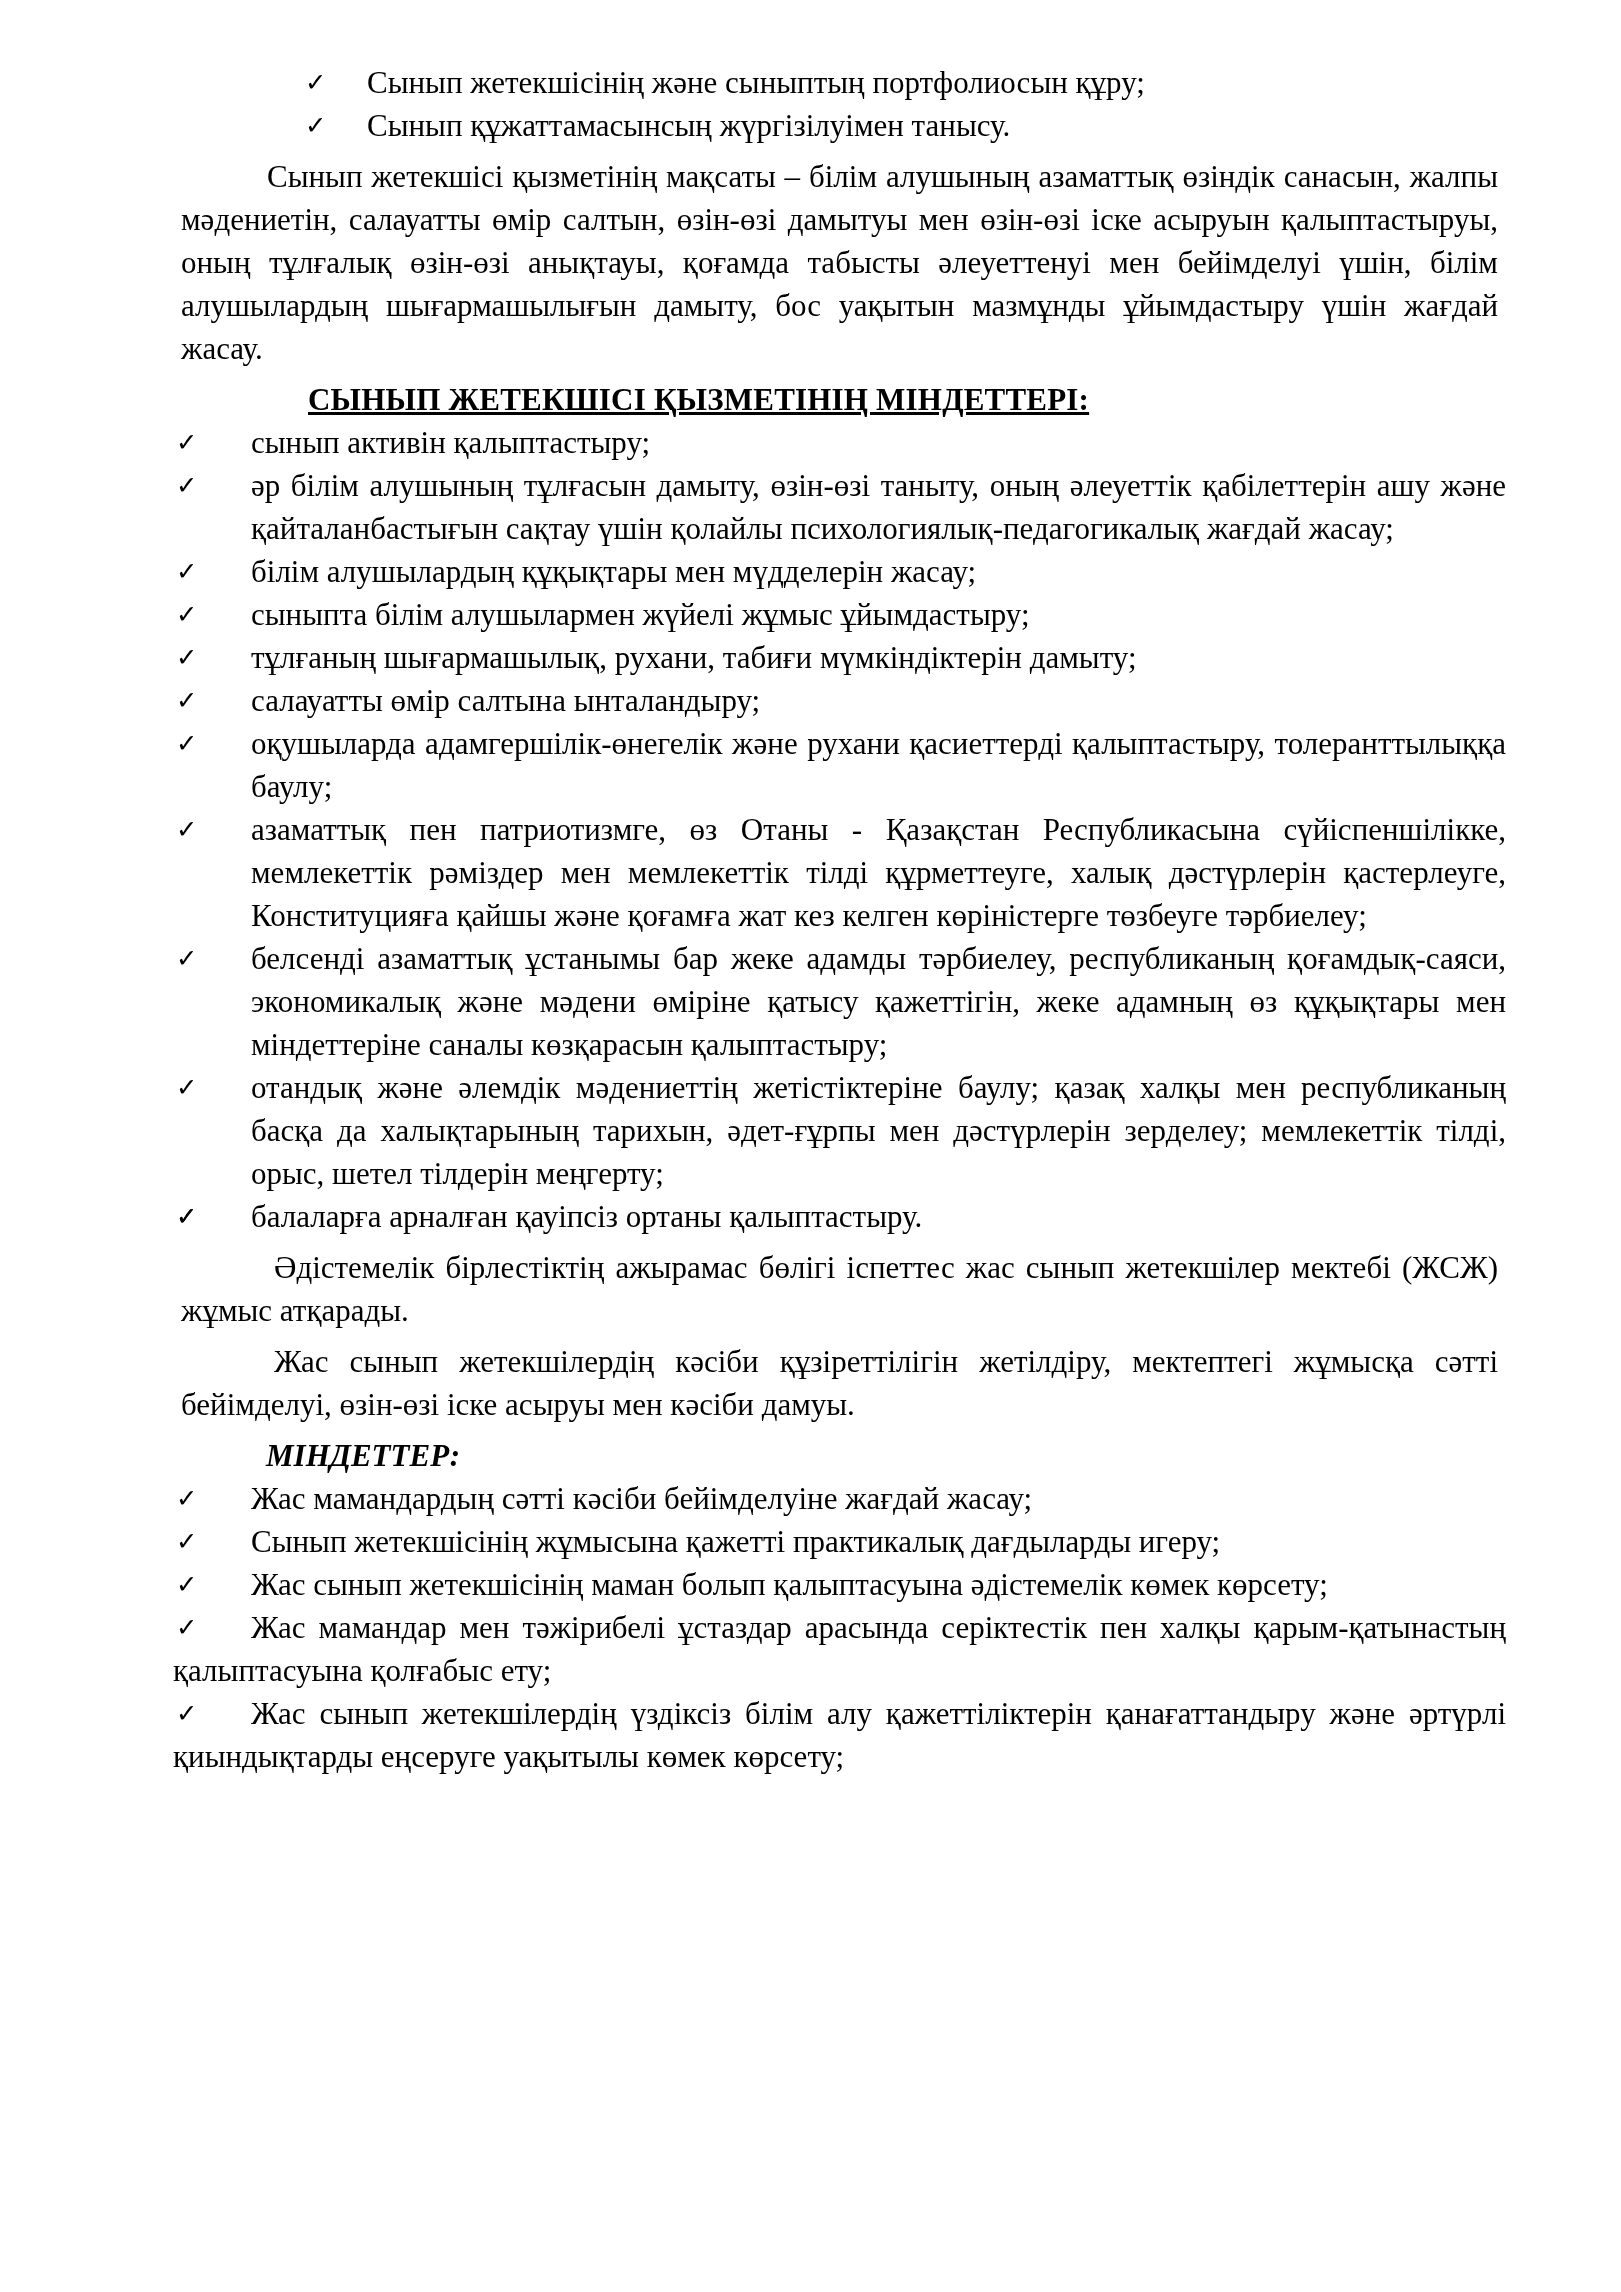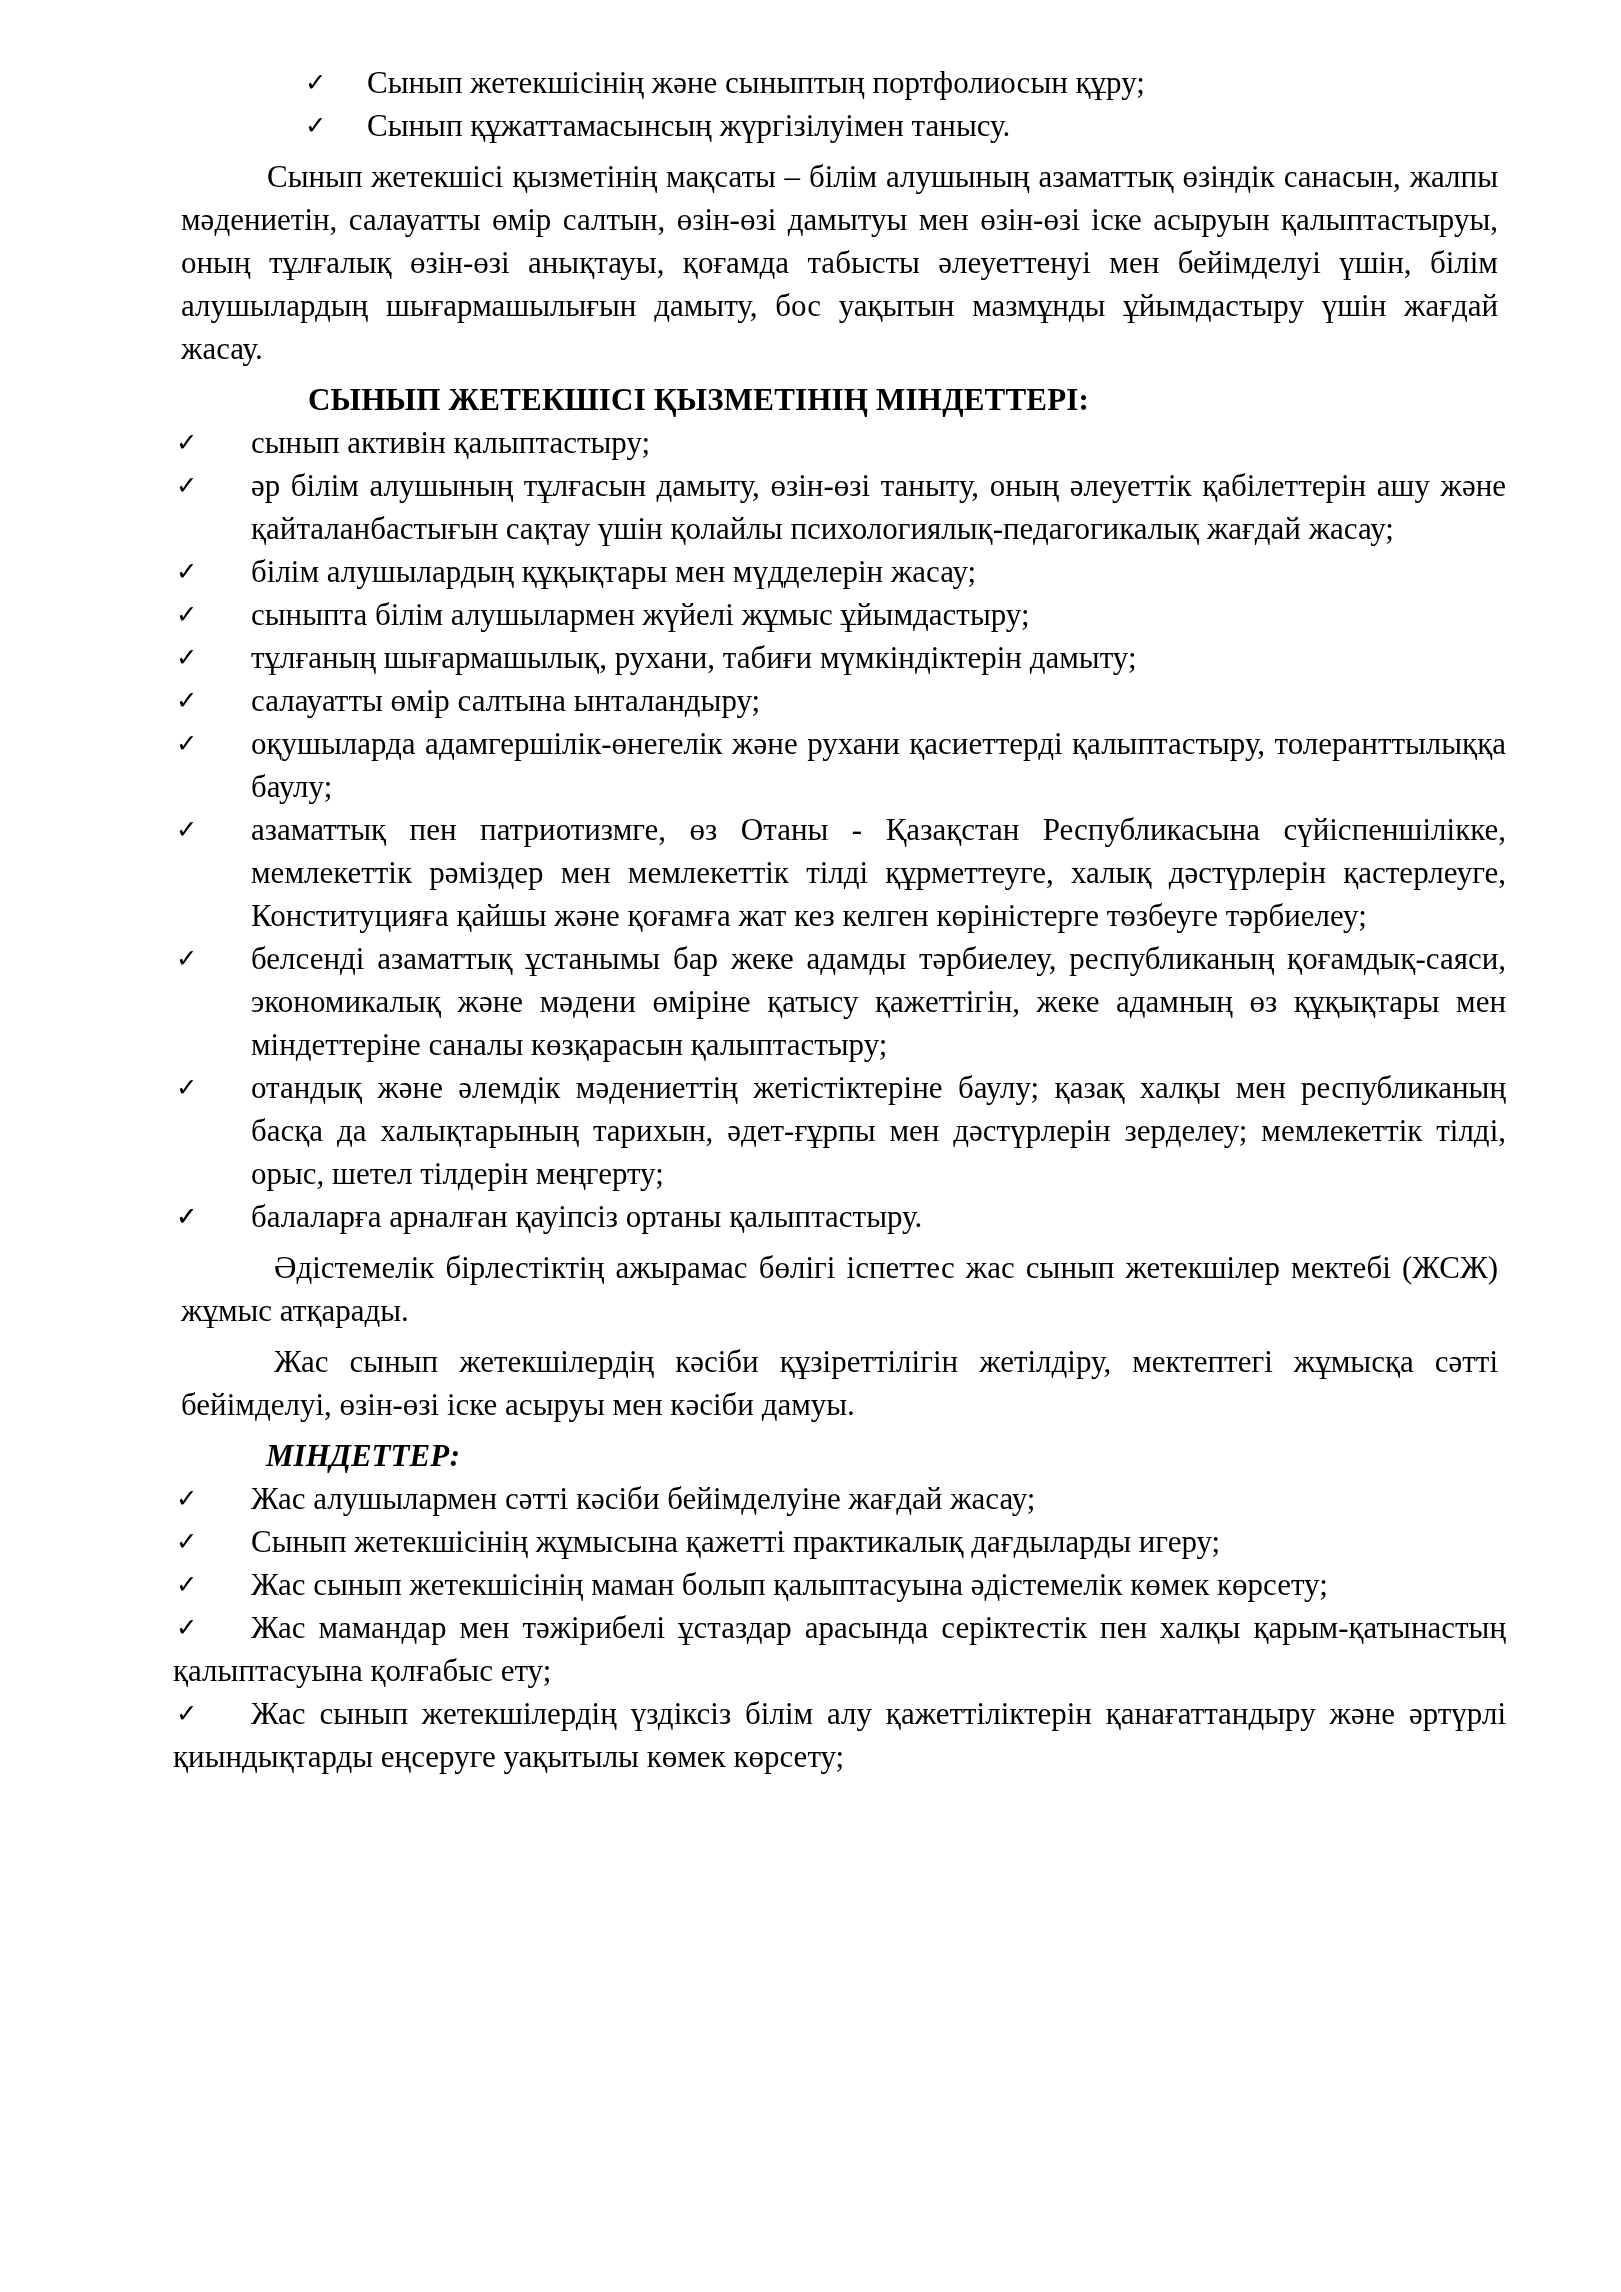--- a/index.html
+++ b/index.html
@@ -7,21 +7,21 @@
     .page {
       position: absolute; left: 173px; top: 61px; width: 1333px;
       font-family: "Liberation Serif", "DejaVu Serif", serif;
       font-size: 31px; line-height: 43px; color: #000;
     }
     .just { text-align: justify; text-align-last: left; }
     .indent { text-indent: 86px; }
     .indent-small { text-indent: 93px; }
     .para { margin: 8px; }
     .heading {
-      font-weight: bold; margin: 0; padding-left: 135px; letter-spacing: 0.2px;
+      font-weight: bold; margin: 0; padding-left: 135px; letter-spacing: 0.2px; text-decoration: underline;
     }
     .heading2 { font-weight: bold; margin: 0; padding-left: 93px; }
     .top-list { margin: 0; padding: 0; list-style: none; }
     .top-list li { position: relative; padding-left: 194px; }
     .top-list li .chk { position: absolute; left: 132px; top: 0; }
     .list { margin: 0; padding: 0; list-style: none; }
     .list li { position: relative; padding-left: 78px; }
     .list li .chk { position: absolute; left: 2.9px; top: 0; }
     .list2 { margin: 0; padding: 0; list-style: none; }
     .list2 li { position: relative; text-indent: 78px; }
@@ -62,21 +62,21 @@
     <li><span class="chk">✓</span></li>
     <li><span class="chk">✓</span><span>балаларға арналған қауіпсіз ортаны қалыптастыру.</span></li>
   </ul>
 
   <p class="para just indent-small">Әдістемелік бірлестіктің ажырамас бөлігі іспеттес жас сынып жетекшілер мектебі (ЖСЖ) жұмыс атқарады.</p>
   <p class="para just indent-small">Жас сынып жетекшілердің кәсіби құзіреттілігін жетілдіру, мектептегі жұмысқа сәтті бейімделуі, өзін-өзі іске асыруы мен кәсіби дамуы.</p>
 
   <h2 class="para heading2" style="font-size:31px;font-style:italic;">МІНДЕТТЕР:</h2>
 
   <ul class="list2 just">
-    <li><span class="chk">✓</span><span>Жас алушылармен сәтті кәсіби бейімделуіне жағдай жасау;</span></li>
+    <li><span class="chk">✓</span><span>Жас мамандардың сәтті кәсіби бейімделуіне жағдай жасау;</span></li>
     <li><span class="chk">✓</span><span>Сынып жетекшісінің жұмысына қажетті практикалық дағдыларды игеру;</span></li>
     <li><span class="chk">✓</span><span>Жас сынып жетекшісінің маман болып қалыптасуына әдістемелік көмек көрсету;</span></li>
     <li><span class="chk">✓</span><span>Жас мамандар мен тәжірибелі ұстаздар арасында серіктестік пен халқы қарым-қатынастың қалыптасуына қолғабыс ету;</span></li>
     <li><span class="chk">✓</span><span>Жас сынып жетекшілердің үздіксіз білім алу қажеттіліктерін қанағаттандыру және әртүрлі қиындықтарды еңсеруге уақытылы көмек көрсету;</span></li>
   </ul>
 
 </div>
 
 
 </body></html>

